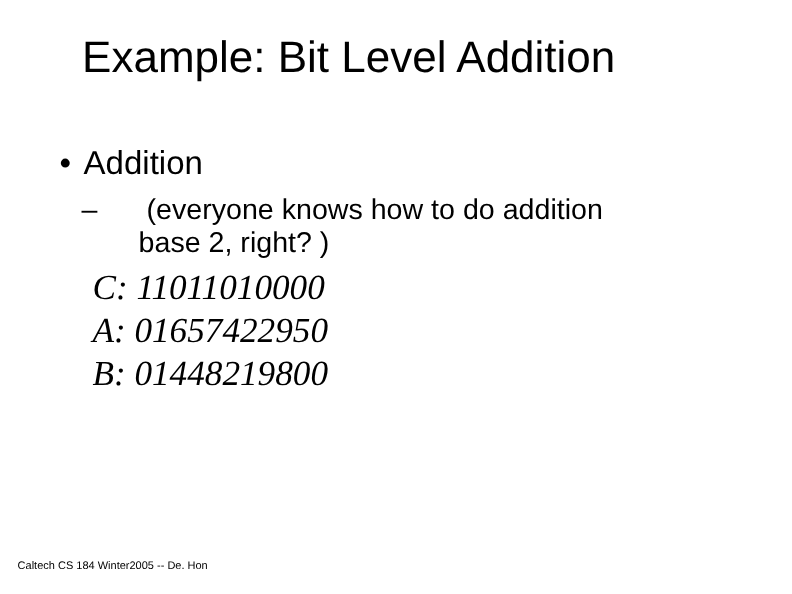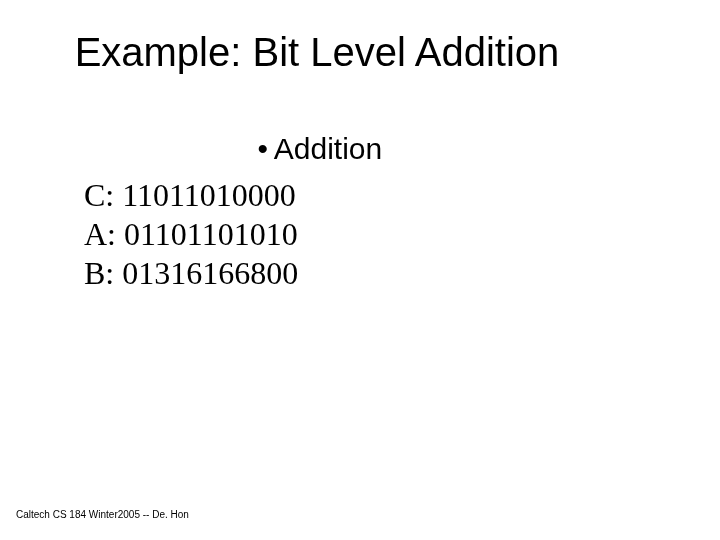--- a/index.html
+++ b/index.html
@@ -29,21 +29,20 @@
   }
   .body {
     position: absolute;
     top: 132px;
     left: 54px;
     right: 54px;
   }
   .bullet-l1 {
     font-size: 30px;
     margin-bottom: 10px;
-    text-align: center;
   }
   .bullet-l1 .dot {
     display: inline-block;
     width: 22px;
   }
   .bullet-l2 {
     font-size: 26px;
     margin-left: 46px;
     margin-bottom: 6px;
     text-indent: -26px;
@@ -53,20 +52,21 @@
   .bullet-l2 .dash {
     display: inline-block;
     width: 26px;
   }
   .mono-block {
     margin-top: 2px;
     margin-left: 30px;
     font-family: "Times New Roman", Times, serif;
     font-size: 32px;
     line-height: 1.22;
+    font-style: italic;
   }
   .footer {
     position: absolute;
     left: 16px;
     bottom: 20px;
     font-size: 10px;
   }
 </style>
 </head>
 <body>
@@ -74,24 +74,27 @@
 <div class="slide">
 
   <div class="title">Example: Bit Level Addition</div>
 
   <div class="body">
 
     <div class="bullet-l1">
       <span class="dot">•</span><span>Addition</span>
     </div>
 
+    <div class="bullet-l2">
+      <span class="dash">–</span> <span>(everyone knows how to do addition base 2, right? )</span>
+    </div>
 
     <div class="mono-block">
       <div>C: 11011010000</div>
-      <div>A: 01101101010</div>
-      <div>B: 01316166800</div>
+      <div>A: 01657422950</div>
+      <div>B: 01448219800</div>
     </div>
 
   </div>
 
   <div class="footer">Caltech CS 184 Winter2005 -- De. Hon</div>
 
 </div>
 
 </body></html>

